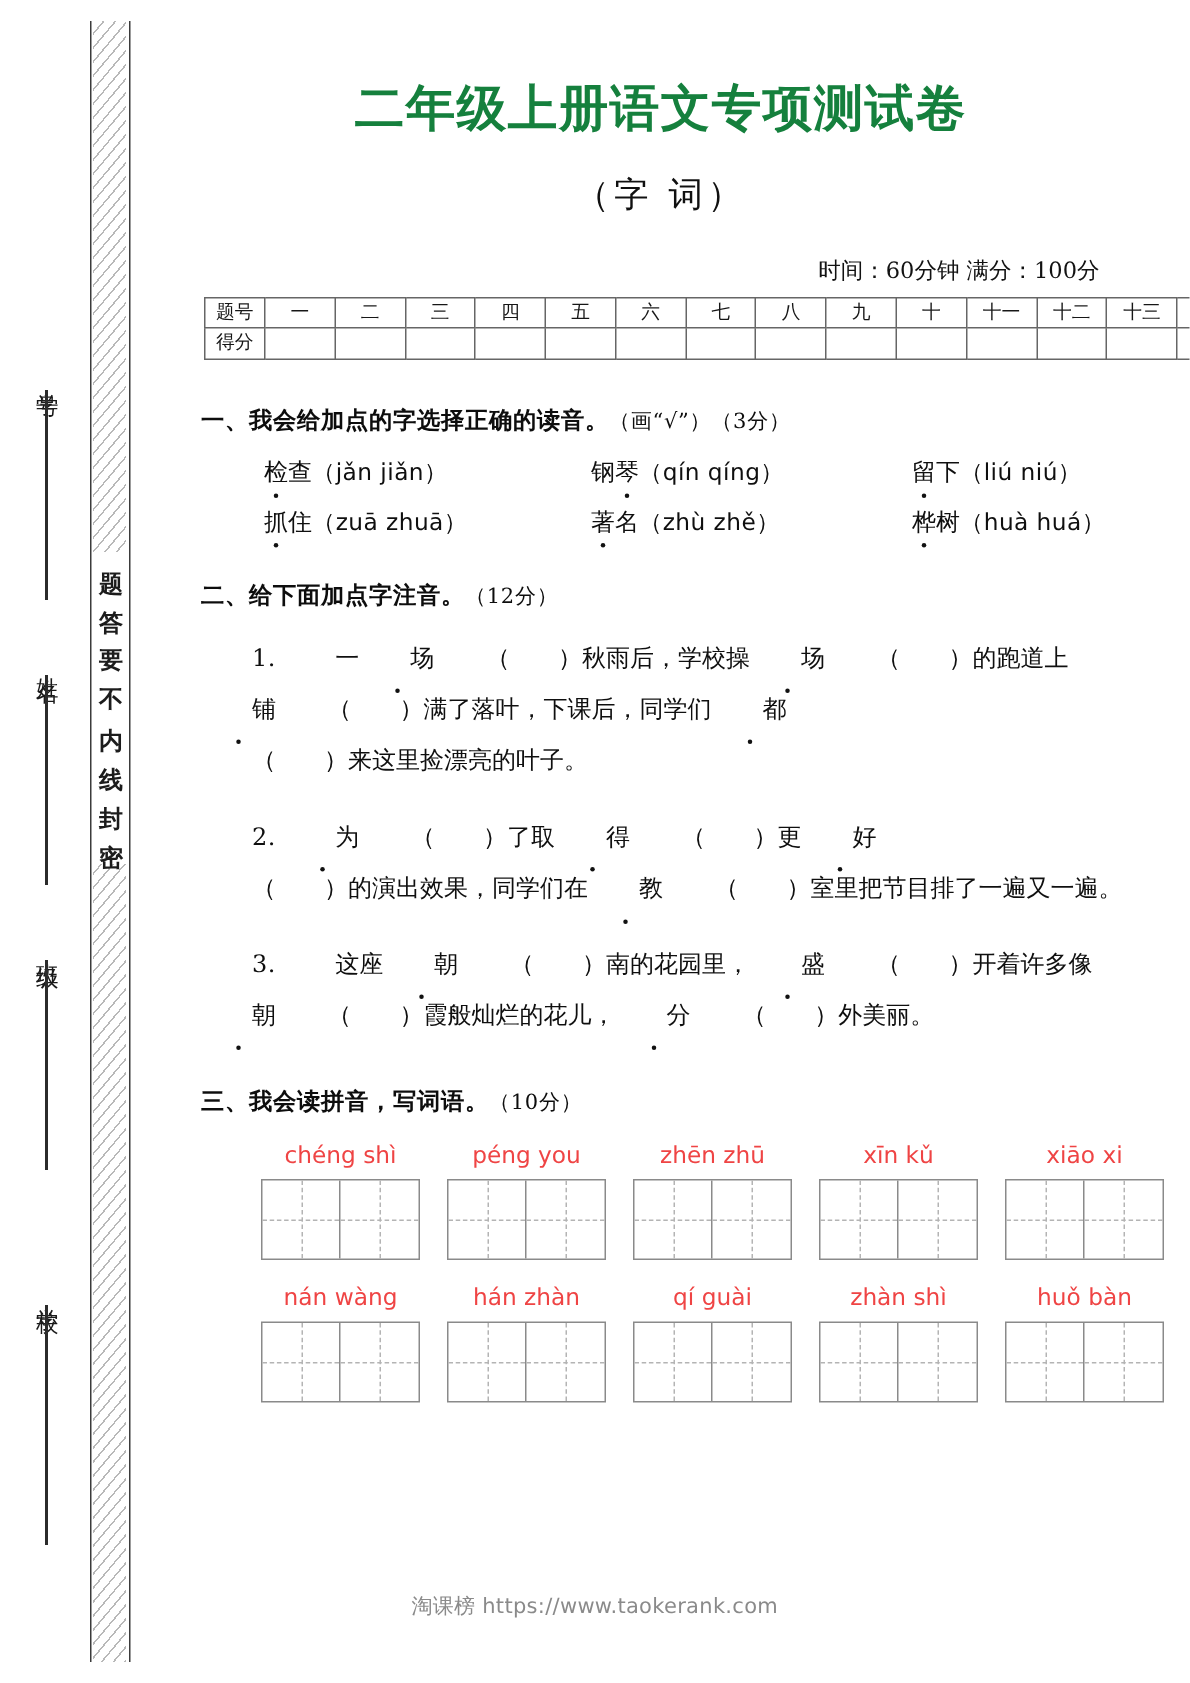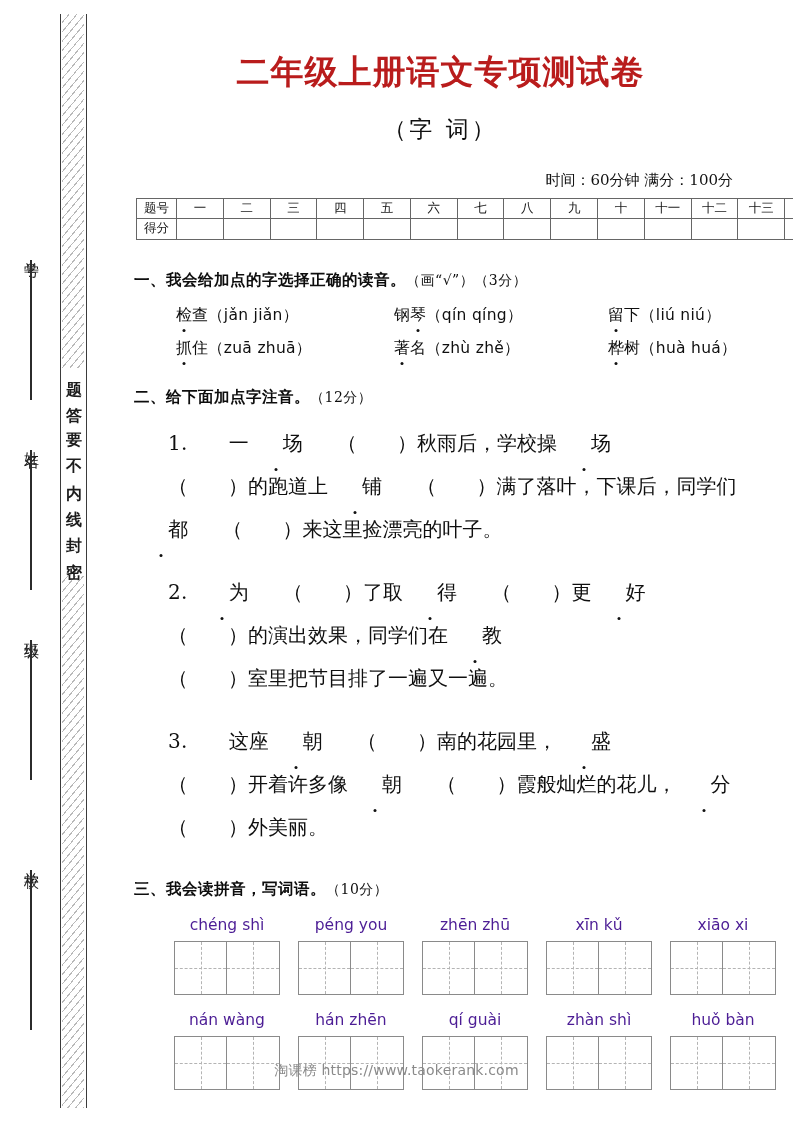--- a/index.html
+++ b/index.html
@@ -97,21 +97,21 @@
   }
 
   .title {
     margin: 52px 0 0 0;
     text-align: center;
     font-family: "DejaVu Serif", "Liberation Serif", serif;
     font-size: 33px;
     font-weight: 700;
     letter-spacing: 1px;
     line-height: 1.2;
-    color: #b91c1c;
+    color: #15803d;
   }
   .subtitle {
     margin: 22px 0 0 0;
     text-align: center;
     font-family: "DejaVu Serif", "Liberation Serif", serif;
     font-size: 23px;
     font-weight: 500;
     letter-spacing: 3px;
     color: #101010;
   }
@@ -193,21 +193,21 @@
     font-family: "DejaVu Sans", "Liberation Sans", sans-serif;
     font-size: 15.5px;
     letter-spacing: .3px;
   }
 
   
   #section-two { margin-top: 28px; }
   .q2-item {
     margin-top: 14px;
     font-family: "DejaVu Serif", "Liberation Serif", serif;
-    font-size: 20px;
+    font-size: 16px;
     line-height: 2.15;
     color: #0f0f0f;
     text-indent: 34px;
     letter-spacing: .4px;
   }
   .blank-par {
     display: inline-block;
     letter-spacing: 0;
   }
 
@@ -221,21 +221,21 @@
   .py-cell {
     margin-right: 18px;
     display: flex;
     flex-direction: column;
     align-items: center;
   }
   .py-cell:last-child { margin-right: 0; }
   .py-label {
     font-family: "DejaVu Sans", "Liberation Sans", sans-serif;
     font-size: 15.5px;
-    color: #4c1d95;
+    color: #ef4444;
     margin-bottom: 7px;
     white-space: nowrap;
   }
   .tzg {
     display: flex;
     border: 1px solid #8a8a8a;
     background: #fff;
   }
   .tzg .cell {
     width: 52px; height: 52px;
@@ -418,21 +418,21 @@
         </div>
         <div class="py-grid-row">
           <div class="py-cell">
             <div class="py-label">nán wàng</div>
             <div class="tzg">
               <div class="cell"></div>
               <div class="cell"></div>
             </div>
           </div>
           <div class="py-cell">
-            <div class="py-label">hán zhēn</div>
+            <div class="py-label">hán zhàn</div>
             <div class="tzg">
               <div class="cell"></div>
               <div class="cell"></div>
             </div>
           </div>
           <div class="py-cell">
             <div class="py-label">qí  guài</div>
             <div class="tzg">
               <div class="cell"></div>
               <div class="cell"></div>

